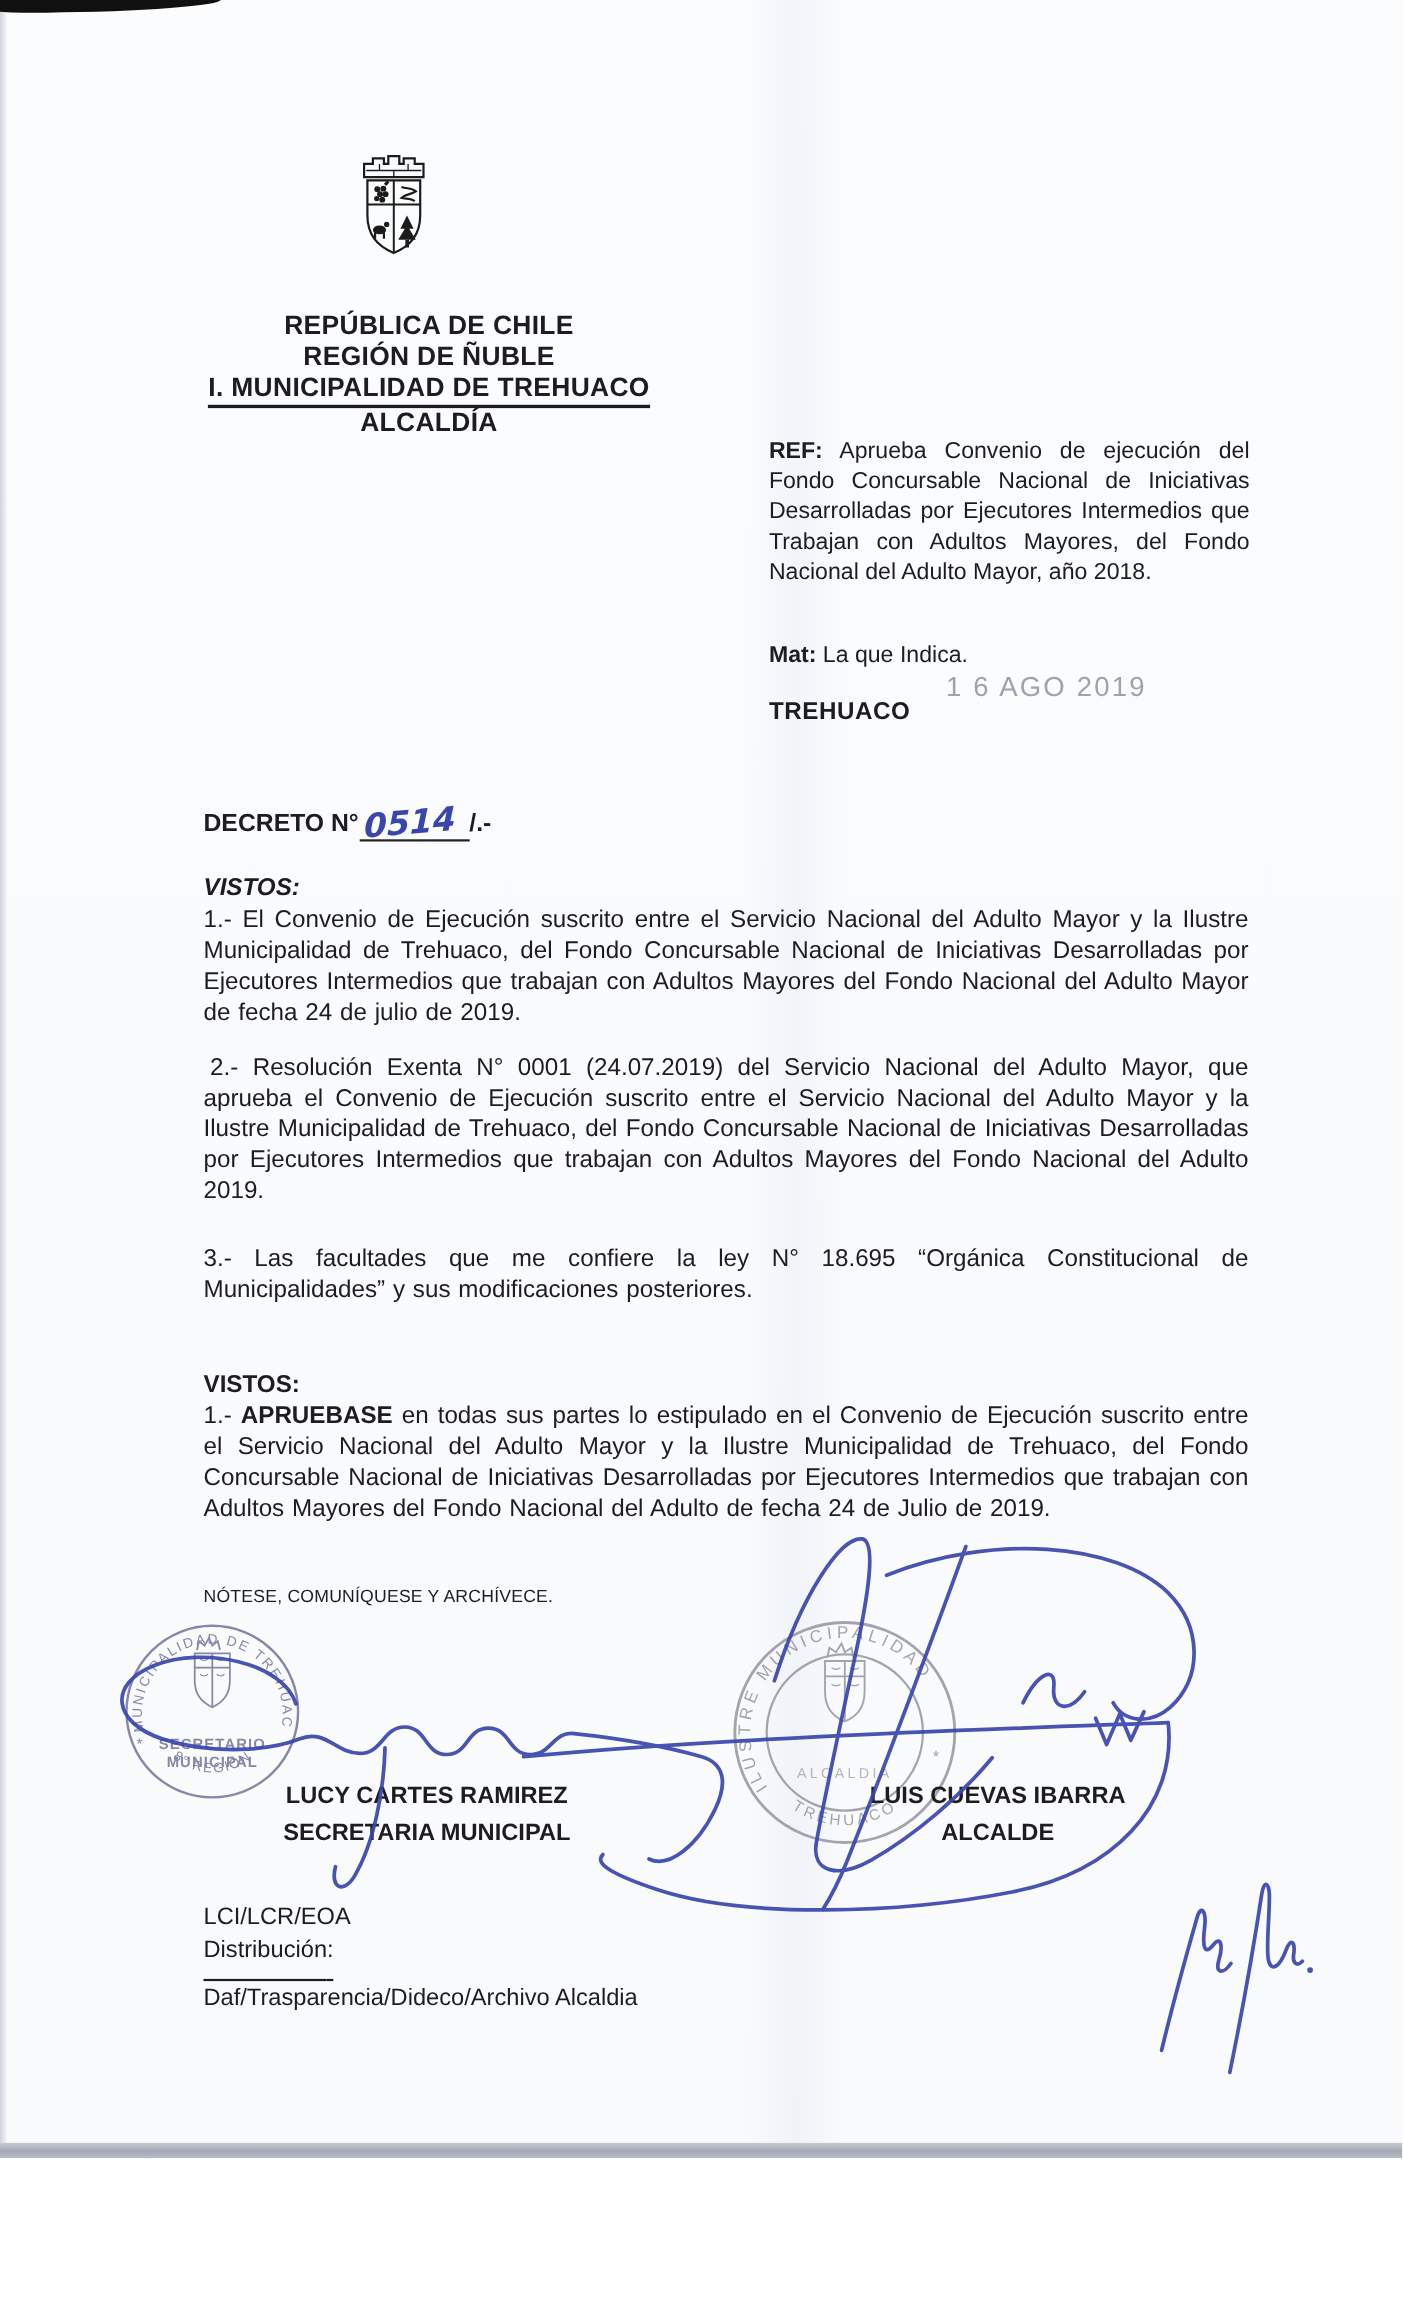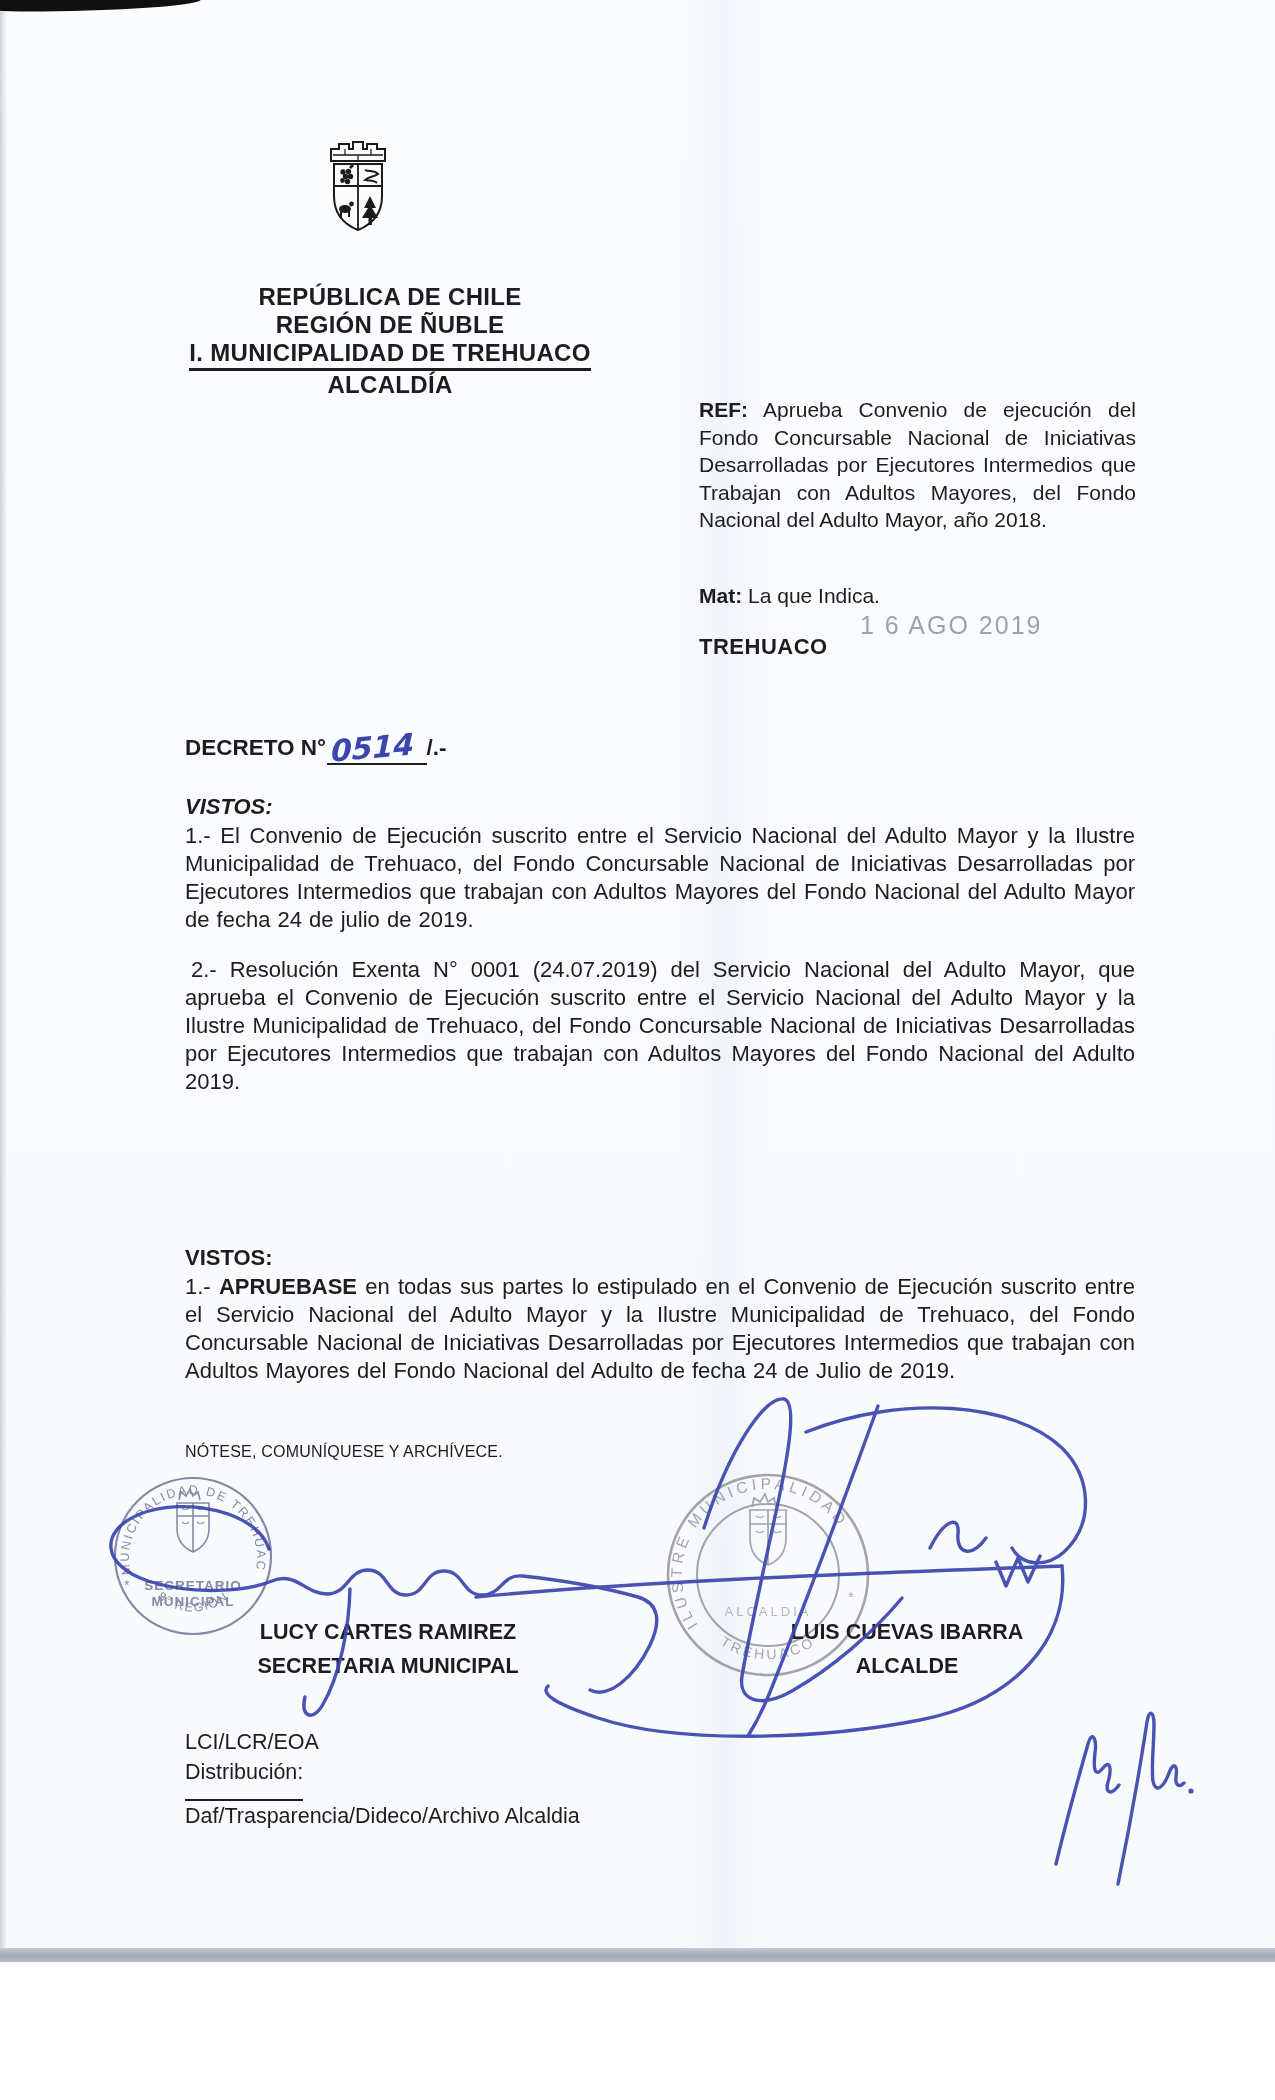--- a/index.html
+++ b/index.html
@@ -104,20 +104,21 @@
   <div class="txt mat"><span class="b">Mat:</span> <span>La que Indica.</span></div>
 
   <div class="txt place">TREHUACO</div>
   <div class="abs datestamp">1 6 AGO 2019</div>
 
   <div class="txt decree-no"><span>DECRETO N°</span><span class="handwrap"><span class="hand">0514</span></span><span>/.-</span></div>
 
   <div class="h vistos-h">VISTOS:</div>
   <p class="p p1">1.- El Convenio de Ejecución suscrito entre el Servicio Nacional del Adulto Mayor y la Ilustre Municipalidad de Trehuaco, del Fondo Concursable Nacional de Iniciativas Desarrolladas por Ejecutores Intermedios que trabajan con Adultos Mayores del Fondo Nacional del Adulto Mayor de fecha 24 de julio de 2019.</p>
   <p class="p p2">2.- Resolución Exenta N° 0001 (24.07.2019) del Servicio Nacional del Adulto Mayor, que aprueba el Convenio de Ejecución suscrito entre el Servicio Nacional del Adulto Mayor y la Ilustre Municipalidad de Trehuaco, del Fondo Concursable Nacional de Iniciativas Desarrolladas por Ejecutores Intermedios que trabajan con Adultos Mayores del Fondo Nacional del Adulto 2019.</p>
+  <p class="p p3">3.- Las facultades que me confiere la ley N° 18.695 “Orgánica Constitucional de Municipalidades” y sus modificaciones posteriores.</p>
 
   <div class="h decreto-h">VISTOS:</div>
   <p class="p p4"><span>1.- </span><span class="b">APRUEBASE</span><span> en todas sus partes lo estipulado en el Convenio de Ejecución suscrito entre el Servicio Nacional del Adulto Mayor y la Ilustre Municipalidad de Trehuaco, del Fondo Concursable Nacional de Iniciativas Desarrolladas por Ejecutores Intermedios que trabajan con Adultos Mayores del Fondo Nacional del Adulto de fecha 24 de Julio de 2019.</span></p>
 
   <div class="txt closing">NÓTESE, COMUNÍQUESE Y ARCHÍVECE.</div>
 
   <div class="sigblock sig-left">
     <div>LUCY CARTES RAMIREZ</div>
     <div>SECRETARIA MUNICIPAL</div>
   </div>

